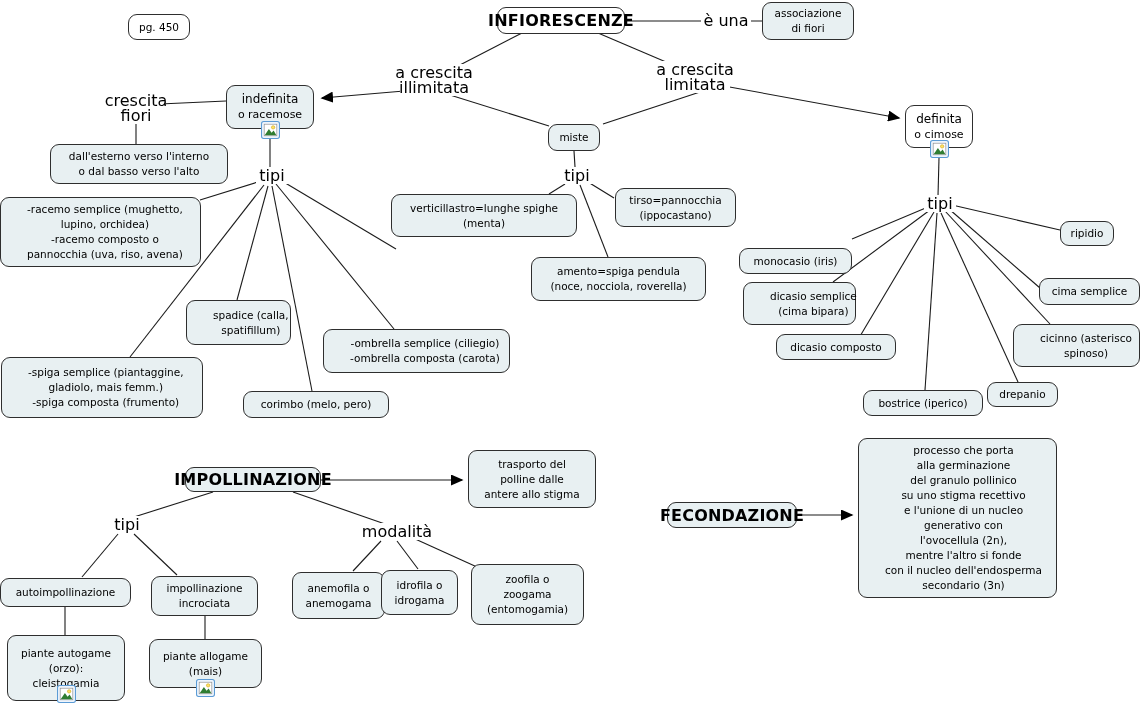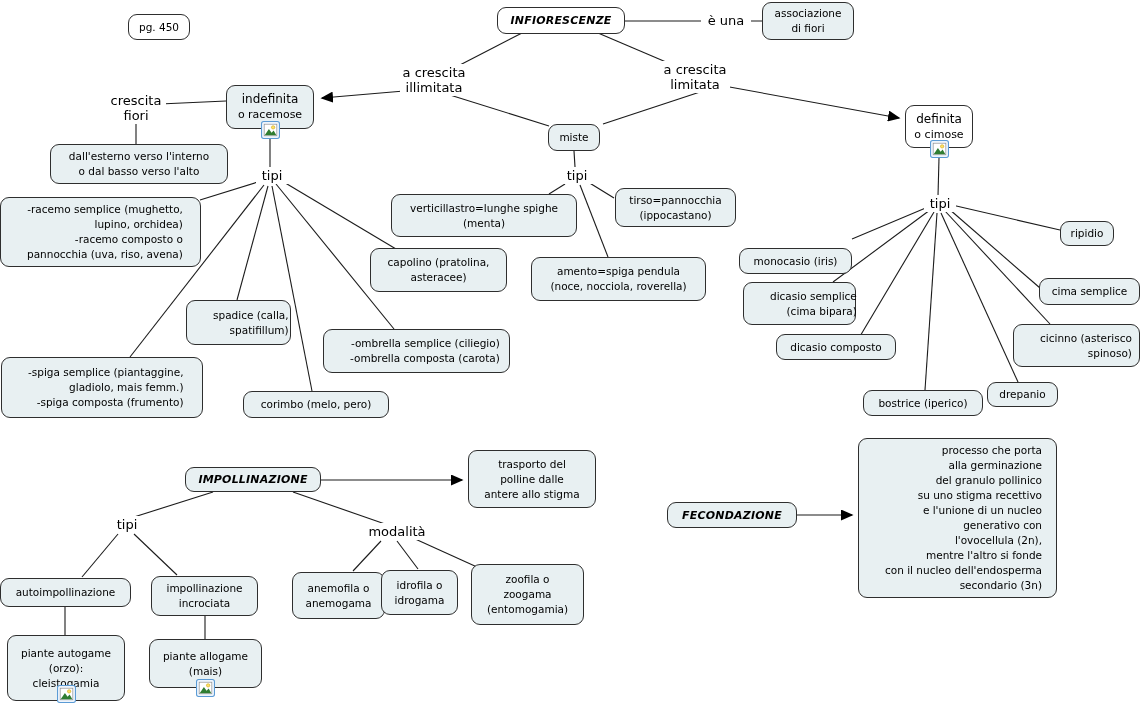--- a/index.html
+++ b/index.html
@@ -10,28 +10,28 @@
   #connectors{position:absolute;left:0;top:0;width:1144px;height:711px;}
   #connectors line{stroke:#1b1b1b;stroke-width:1.1;}
   .node{
     position:absolute;box-sizing:border-box;
     background:#e8f0f2;border:1px solid #2e2e2e;border-radius:9px;
     display:flex;flex-direction:column;align-items:center;justify-content:center;
     font-size:10.5px;line-height:15px;text-align:center;white-space:pre;
     padding:2px 5px;z-index:2;
   }
   .node.white{background:#ffffff;text-align:center;}
-  .node.left{align-items:flex-start;text-align:right;padding-left:26px;}
-  .node.caps{font-weight:bold;font-size:11px;letter-spacing:.2px;font-style:italic;}
+  .node.left{align-items:flex-start;text-align:center;padding-left:26px;}
+  .node.caps{font-weight:bold;font-size:16px;letter-spacing:.2px;}
   .node .ttl{font-weight:normal;font-size:12px;line-height:15px;}
   .node .sub{font-size:11px;line-height:15px;}
   .phrase{
     position:absolute;background:#ffffff;z-index:3;
     display:flex;align-items:center;justify-content:center;
-    font-size:13px;line-height:15px;text-align:center;white-space:pre;padding:0 2px;
+    font-size:16px;line-height:15px;text-align:center;white-space:pre;padding:0 2px;
   }
   .res-icon{position:absolute;width:19px;height:18px;z-index:4;}
 </style>
 </head>
 <body>
 
 <div id="canvas">
 
   <svg id="connectors">
     <defs>
@@ -122,22 +122,20 @@
 -racemo composto o
 pannocchia (uva, riso, avena)</div>
   <div class="node left" style="left:1px;top:357px;width:202px;height:61px">-spiga semplice (piantaggine,
 gladiolo, mais femm.)
 -spiga composta (frumento)</div>
   <div class="node left" style="left:186px;top:300px;width:105px;height:45px">spadice (calla,
 spatifillum)</div>
   <div class="node" style="left:243px;top:391px;width:146px;height:27px">corimbo (melo, pero)</div>
   <div class="node left" style="left:323px;top:329px;width:187px;height:44px">-ombrella semplice (ciliegio)
 -ombrella composta (carota)</div>
-  <div class="node" style="left:370px;top:248px;width:137px;height:44px">capolino (pratolina,
-asteracee)</div>
 
   <div class="node" style="left:548px;top:124px;width:52px;height:27px">miste</div>
   <div class="node" style="left:391px;top:194px;width:186px;height:43px">verticillastro=lunghe spighe
 (menta)</div>
   <div class="node" style="left:615px;top:188px;width:121px;height:39px">tirso=pannocchia
 (ippocastano)</div>
   <div class="node" style="left:531px;top:257px;width:175px;height:44px">amento=spiga pendula
 (noce, nocciola, roverella)</div>
 
   <div class="node white" style="left:905px;top:105px;width:68px;height:43px">

